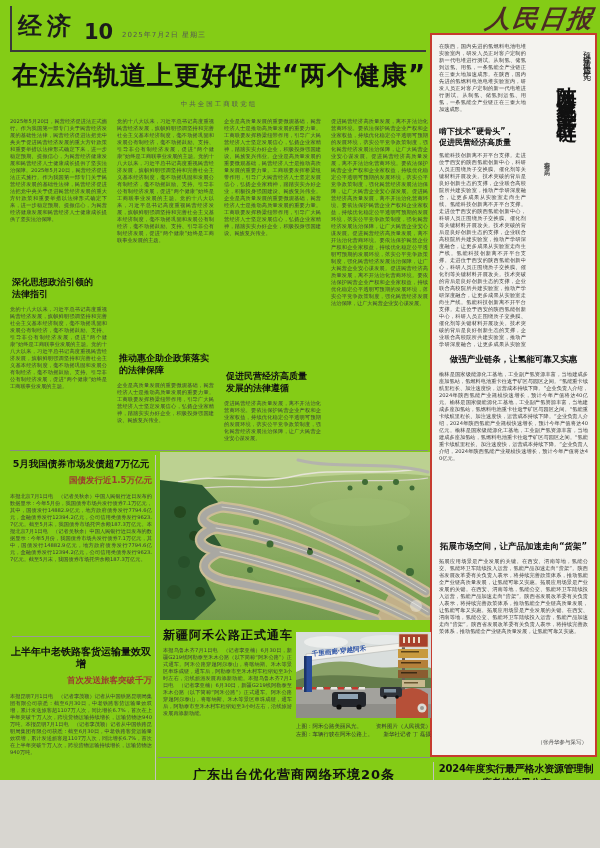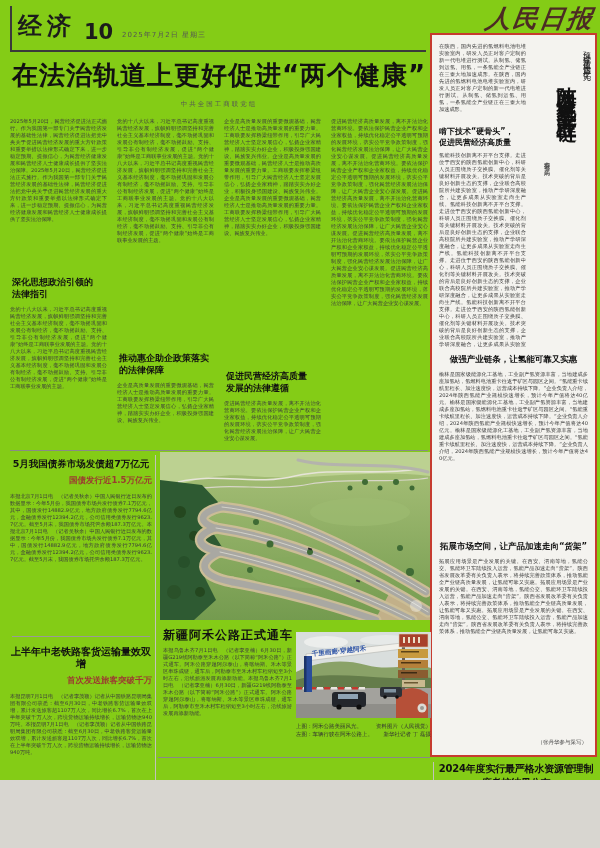--- a/index.html
+++ b/index.html
@@ -267,20 +267,21 @@
       <span>资料图片（人民视觉）</span>
     </div>
     <div class="cap-row">
       <span>左图：车辆行驶在阿禾公路上。</span>
       <span>新华社记者 丁 磊摄</span>
     </div>
   </div>
 
   <div class="abs hline" style="left:158px;top:757px;width:272px;"></div>
 
+  <div class="abs gd-head">广东出台优化营商网络环境20条</div>
   <div class="abs gd-cols">
     <div class="gd-col greek" style="height:56px">本报广州7月1日电　（记者洪秋婷）近日，广东印发《广东省优化营商网络环境若干措施》，围绕涉企网络侵权信息治理、平台企业合规经营等方面提出20条具体举措，着力营造清朗有序的营商网络环境，助力企业高质量发展。本报广州7月1日电　（记者洪秋婷）近日，广东印发《广东省优化营商网络环境若干措施》，围绕涉企网络侵权信息治理、平台企业合规经营等方面提出20条具体举措，着力营造清朗有序的营商网络环境，助力企业高质量发展。</div>
     <div class="gd-col greek" style="height:56px">在维护企业合规经营方面，《措施》提出建立涉企网络侵权信息快速处置机制，依法打击网络黑灰产，保护企业和企业家合法权益。广东将进一步优化营商网络环境服务企业发展，推动形成共建共治共享的网络治理格局。在维护企业合规经营方面，《措施》提出建立涉企网络侵权信息快速处置机制，依法打击网络黑灰产，保护企业和企业家合法权益。广东将进一步优化营商网络环境服务企业发展，推动形成共建共治共享的网络治理格局。</div>
   </div>
 
   <div class="abs water">
     <div class="water-head">2024年度实行最严格水资源管理制度考核结果公布</div>
     <div class="greek water-body">本报北京7月1日电　（记者王浩）水利部会同有关部门近日公布2024年度实行最严格水资源管理制度考核结果。考核结果显示，31个省（自治区、直辖市）考核等级均为合格以上，其中北京、天津、江苏、浙江、广东等16个省份考核等级为优秀。本报北京7月1日电　（记者王浩）水利部会同有关部门近日公布2024年度实行最严格水资源管理制度考核结果。考核结果显示，31个省（自治区、直辖市）考核等级均为合格以上，其中北京、天津、江苏、浙江、广东等16个省份考核等级为优秀。</div>
   </div>
 

